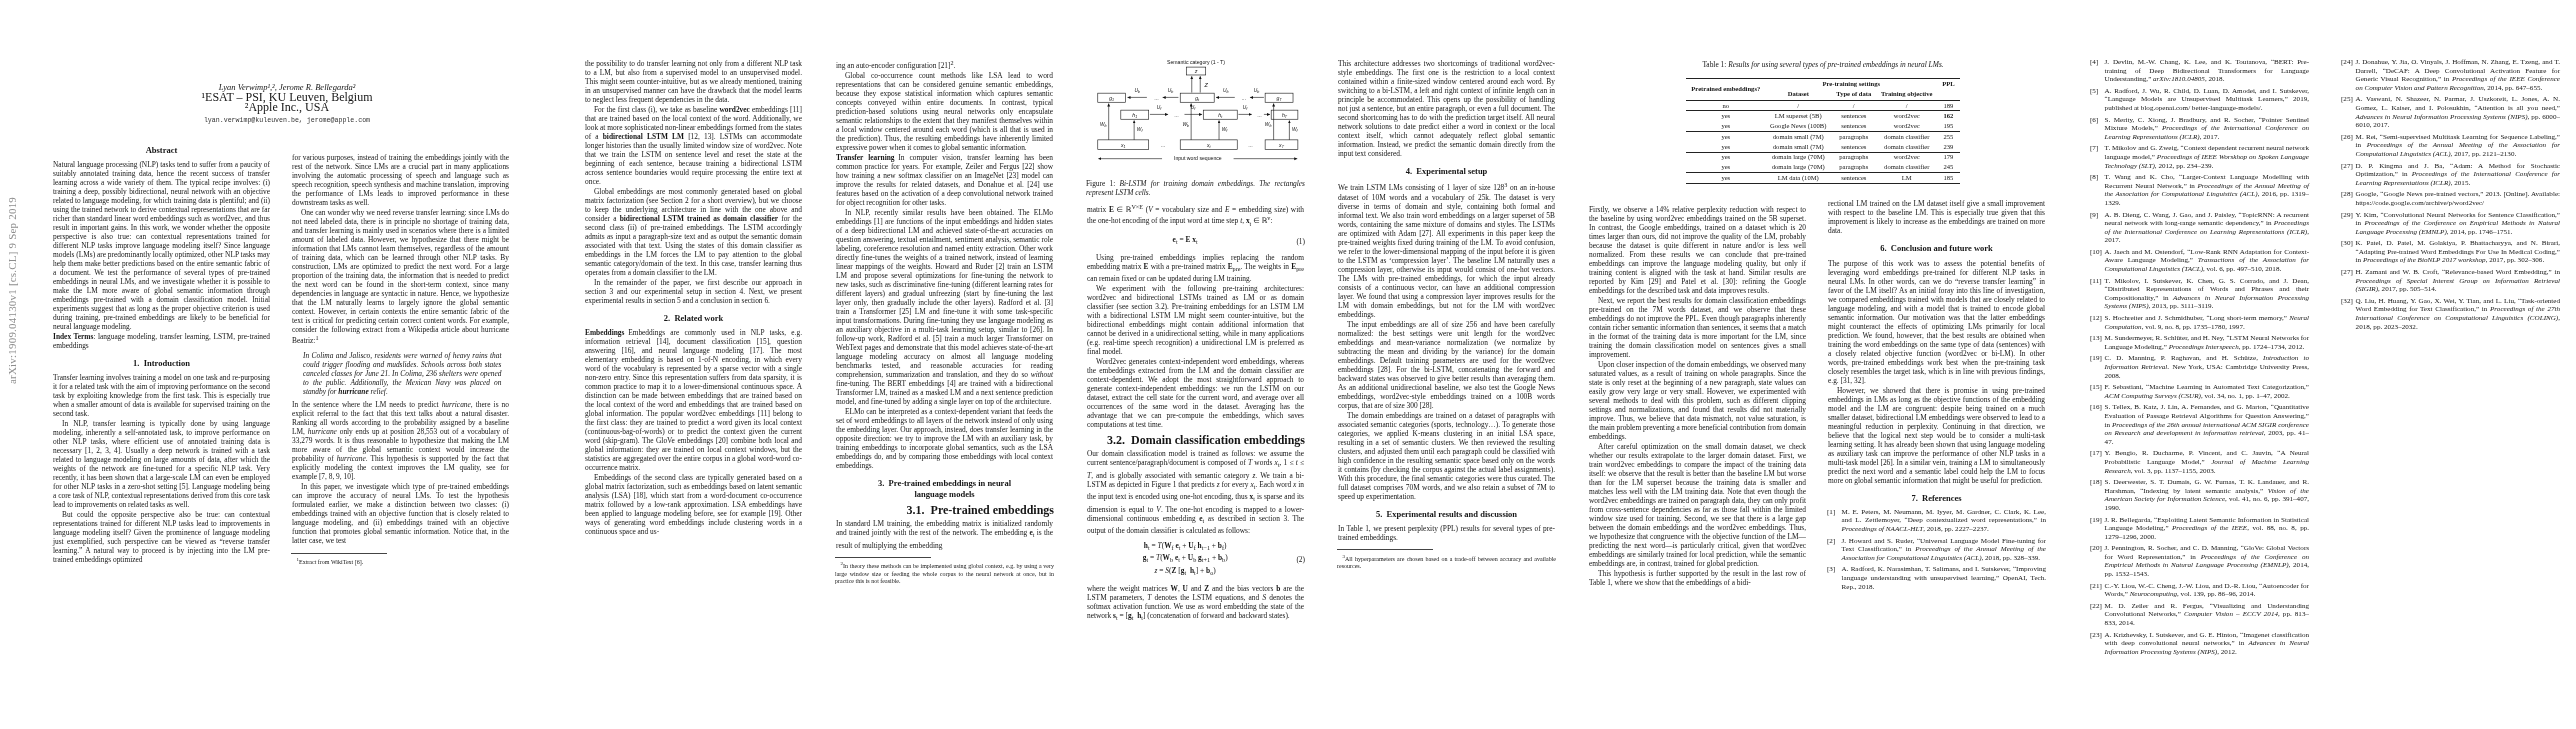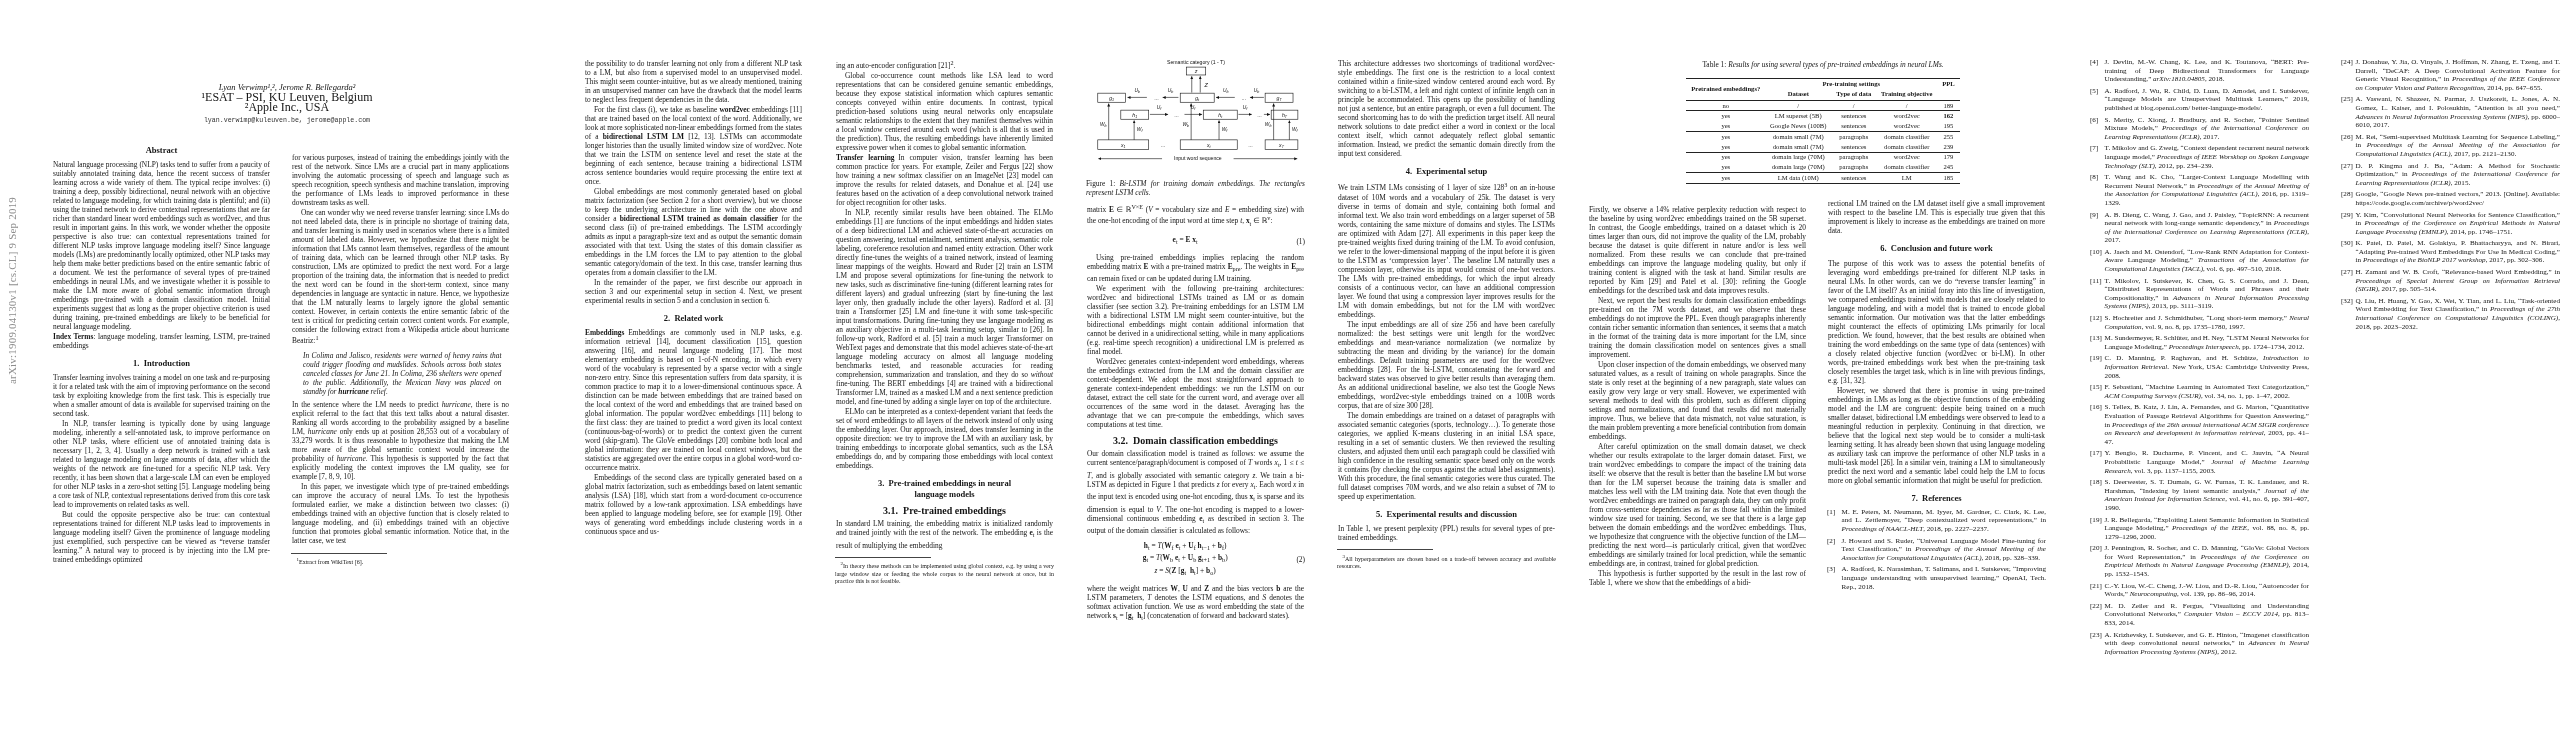--- a/index.html
+++ b/index.html
@@ -14,21 +14,21 @@
   .page-gap{margin-left:30px;}
   .offset-sm{margin-top:17px;}
   
   .title-block{text-align:center;padding-top:13.4px;margin-bottom:11px;}
   .paper-title{font-size:12.5px;font-weight:bold;line-height:15px;}
   .authors{margin-top:10.3px;font-size:8.5px;font-style:italic;}
   .affils{font-size:12px;line-height:10.6px;}
   .emails{margin-top:4.3px;font-size:6.6px;font-family:"Liberation Mono",monospace;color:#333;}
   
   .h1{text-align:center;font-weight:bold;font-size:8.5px;line-height:10.3px;margin:8px 0 4.9px;}
-  .h2{font-weight:bold;font-size:10px;margin:6.7px 0 4.3px;text-align:center;}
+  .h2{font-weight:bold;font-size:12px;margin:6.7px 0 4.3px;text-align:right;}
   .para{margin:1px;}
   .para.ind{text-indent:9px;}
   .quote{font-style:italic;margin:4.9px 8.5px 4.9px 12px;}
   .eq{display:flex;align-items:center;margin:5.5px 0;}
   .eq-lines{flex:1;text-align:center;line-height:10px;}
   .eq-num{width:20.7px;text-align:right;}
   .fnblock{margin-top:7.3px;}
   .fnrule{border:none;border-top:0.6px solid #444;width:44%;margin:0 0 2.4px 0;}
   .fnote{font-size:6px;line-height:7.3px;text-indent:5.5px;text-align:justify;}
   
@@ -334,21 +334,21 @@
         <div class="ref"><span class="ref-num">[8]</span><span>T. Wang and K. Cho, “Larger-Context Language Modelling with Recurrent Neural Network,” in <i>Proceedings of the Annual Meeting of the Association for Computational Linguistics (ACL)</i>, 2016, pp. 1319–1329.</span></div>
         <div class="ref"><span class="ref-num">[9]</span><span>A. B. Dieng, C. Wang, J. Gao, and J. Paisley, “TopicRNN: A recurrent neural network with long-range semantic dependency,” in <i>Proceedings of the International Conference on Learning Representations (ICLR)</i>, 2017.</span></div>
         <div class="ref"><span class="ref-num">[10]</span><span>A. Jaech and M. Ostendorf, “Low-Rank RNN Adaptation for Context-Aware Language Modeling,” <i>Transactions of the Association for Computational Linguistics (TACL)</i>, vol. 6, pp. 497–510, 2018.</span></div>
         <div class="ref"><span class="ref-num">[11]</span><span>T. Mikolov, I. Sutskever, K. Chen, G. S. Corrado, and J. Dean, “Distributed Representations of Words and Phrases and their Compositionality,” in <i>Advances in Neural Information Processing Systems (NIPS)</i>, 2013, pp. 3111–3119.</span></div>
         <div class="ref"><span class="ref-num">[12]</span><span>S. Hochreiter and J. Schmidhuber, “Long short-term memory,” <i>Neural Computation</i>, vol. 9, no. 8, pp. 1735–1780, 1997.</span></div>
         <div class="ref"><span class="ref-num">[13]</span><span>M. Sundermeyer, R. Schlüter, and H. Ney, “LSTM Neural Networks for Language Modeling,” <i>Proceedings Interspeech</i>, pp. 1724–1734, 2012.</span></div>
         <div class="ref"><span class="ref-num">[19]</span><span>C. D. Manning, P. Raghavan, and H. Schütze, <i>Introduction to Information Retrieval</i>. New York, USA: Cambridge University Press, 2008.</span></div>
         <div class="ref"><span class="ref-num">[15]</span><span>F. Sebastiani, “Machine Learning in Automated Text Categorization,” <i>ACM Computing Surveys (CSUR)</i>, vol. 34, no. 1, pp. 1–47, 2002.</span></div>
         <div class="ref"><span class="ref-num">[16]</span><span>S. Tellex, B. Katz, J. Lin, A. Fernandes, and G. Marton, “Quantitative Evaluation of Passage Retrieval Algorithms for Question Answering,” in <i>Proceedings of the 26th annual international ACM SIGIR conference on Research and development in information retrieval</i>, 2003, pp. 41–47.</span></div>
         <div class="ref"><span class="ref-num">[17]</span><span>Y. Bengio, R. Ducharme, P. Vincent, and C. Jauvin, “A Neural Probabilistic Language Model,” <i>Journal of Machine Learning Research</i>, vol. 3, pp. 1137–1155, 2003.</span></div>
-        <div class="ref"><span class="ref-num">[18]</span><span>S. Deerwester, S. T. Dumais, G. W. Furnas, T. K. Landauer, and R. Harshman, “Indexing by latent semantic analysis,” <i>Journal of the American Instead for Information Science</i>, vol. 41, no. 6, pp. 391–407, 1990.</span></div>
+        <div class="ref"><span class="ref-num">[18]</span><span>S. Deerwester, S. T. Dumais, G. W. Furnas, T. K. Landauer, and R. Harshman, “Indexing by latent semantic analysis,” <i>Vision of the American Society for Information Science</i>, vol. 41, no. 6, pp. 391–407, 1990.</span></div>
         <div class="ref"><span class="ref-num">[19]</span><span>J. R. Bellegarda, “Exploiting Latent Semantic Information in Statistical Language Modeling,” <i>Proceedings of the IEEE</i>, vol. 88, no. 8, pp. 1279–1296, 2000.</span></div>
         <div class="ref"><span class="ref-num">[20]</span><span>J. Pennington, R. Socher, and C. D. Manning, “GloVe: Global Vectors for Word Representation,” in <i>Proceedings of the Conference on Empirical Methods in Natural Language Processing (EMNLP)</i>, 2014, pp. 1532–1543.</span></div>
         <div class="ref"><span class="ref-num">[21]</span><span>C.-Y. Liou, W.-C. Cheng, J.-W. Liou, and D.-R. Liou, “Autoencoder for Words,” <i>Neurocomputing</i>, vol. 139, pp. 86–96, 2014.</span></div>
         <div class="ref"><span class="ref-num">[22]</span><span>M. D. Zeiler and R. Fergus, “Visualizing and Understanding Convolutional Networks,” <i>Computer Vision – ECCV 2014</i>, pp. 813–833, 2014.</span></div>
         <div class="ref"><span class="ref-num">[23]</span><span>A. Krizhevsky, I. Sutskever, and G. E. Hinton, “Imagenet classification with deep convolutional neural networks,” in <i>Advances in Neural Information Processing Systems (NIPS)</i>, 2012.</span></div>
       </div>
     <div class="col">
         <div class="ref"><span class="ref-num">[24]</span><span>J. Donahue, Y. Jia, O. Vinyals, J. Hoffman, N. Zhang, E. Tzeng, and T. Darrell, “DeCAF: A Deep Convolutional Activation Feature for Generic Visual Recognition,” in <i>Proceedings of the IEEE Conference on Computer Vision and Pattern Recognition</i>, 2014, pp. 647–655.</span></div>
         <div class="ref"><span class="ref-num">[25]</span><span>A. Vaswani, N. Shazeer, N. Parmar, J. Uszkoreit, L. Jones, A. N. Gomez, L. Kaiser, and I. Polosukhin, “Attention is all you need,” <i>Advances in Neural Information Processing Systems (NIPS)</i>, pp. 6000–6010, 2017.</span></div>
         <div class="ref"><span class="ref-num">[26]</span><span>M. Rei, “Semi-supervised Multitask Learning for Sequence Labeling,” in <i>Proceedings of the Annual Meeting of the Association for Computational Linguistics (ACL)</i>, 2017, pp. 2121–2130.</span></div>

